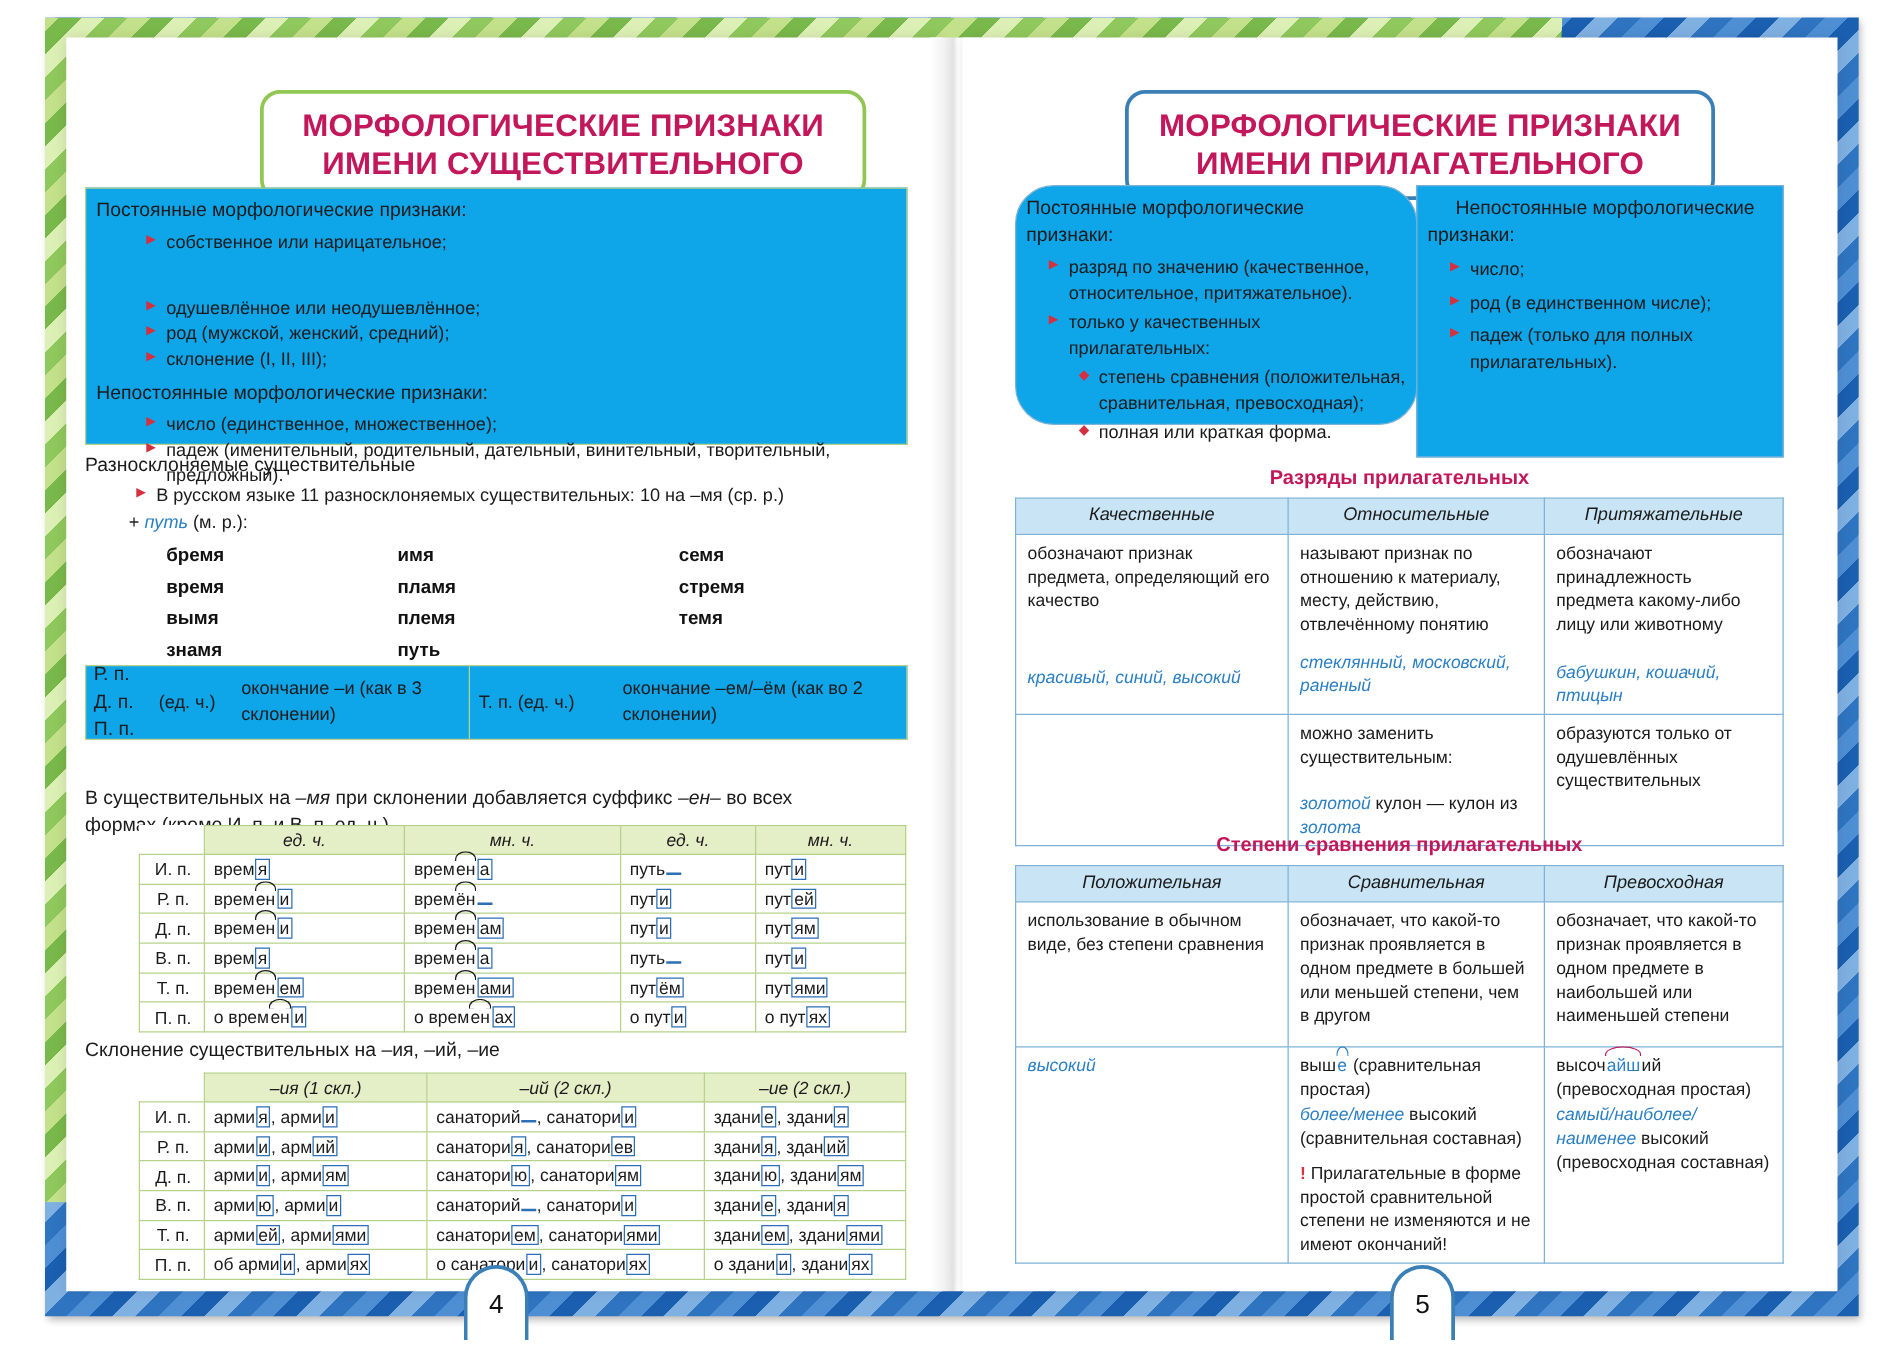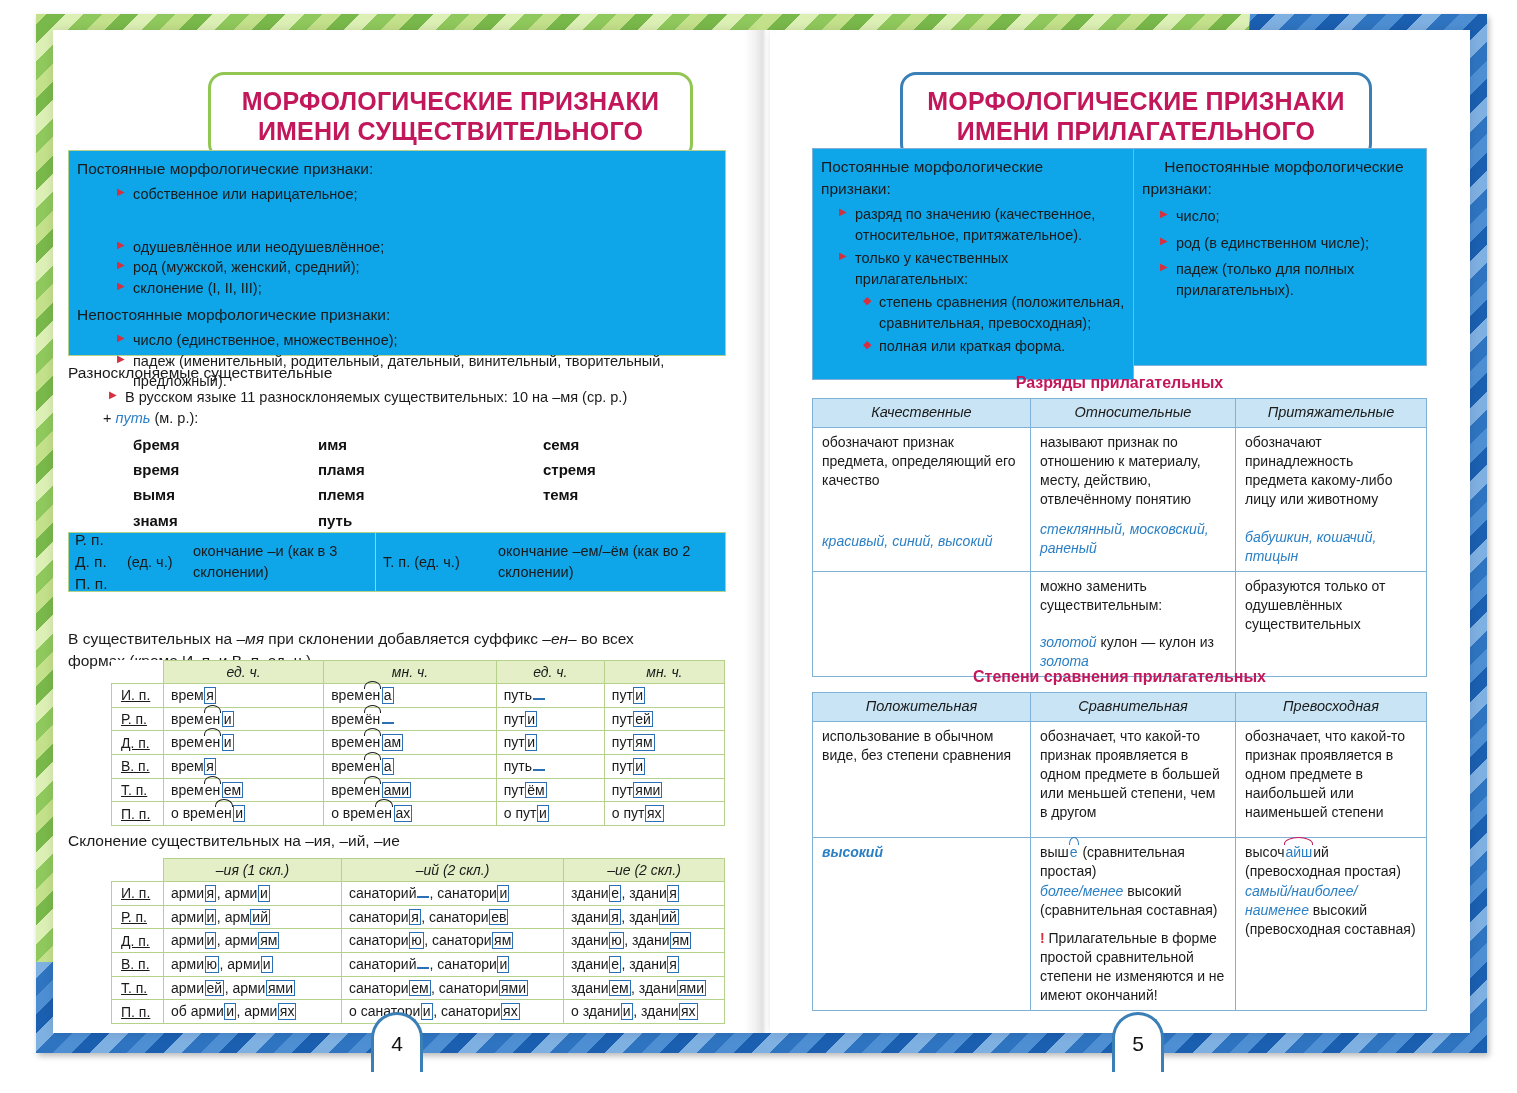--- a/index.html
+++ b/index.html
@@ -109,21 +109,21 @@
 
   
   table.t { position: absolute; border-collapse: collapse; background: #fff; }
   table.t td, table.t th {
     border: 1px solid #b6d28a;
     font-size: 14px; color: #1a1a1a;
     padding: 3px 7px; text-align: left; font-weight: normal;
     vertical-align: middle;
   }
   table.t thead td { background: #e4eec7; text-align: center; font-style: italic; }
-  table.t td.case { text-align: left; padding-left: 9px; white-space: nowrap; text-decoration: underline; }
+  table.t td.case { text-align: center; padding-left: 9px; white-space: nowrap; }
 
   table.tb { position: absolute; border-collapse: collapse; background: #fff; }
   table.tb td {
     border: 1px solid #7fb2d6;
     font-size: 14px; color: #1a1a1a;
     padding: 5px 9px; text-align: left;
     vertical-align: top; line-height: 1.36;
   }
   table.tb thead td {
     background: #c9e5f5; text-align: center; font-style: italic;
@@ -345,21 +345,21 @@
 
   <div class="gutter"></div>
 
   <div class="page page-right">
 
     <div class="title-plaque title-right" style="left:130px;">
       <span>МОРФОЛОГИЧЕСКИЕ ПРИЗНАКИ</span>
       <span>ИМЕНИ ПРИЛАГАТЕЛЬНОГО</span>
     </div>
 
-    <div class="box blue" style="left:42px; top:118px; width:322px; height:232px;">
+    <div class="box blue" style="left:42px; top:118px; width:322px; height:192px;border-radius:31px;">
       <div class="hd" style="padding:7px 0 0 8px;">Постоянные морфологические</div>
       <div class="hd" style="padding:0 0 4px 8px;">признаки:</div>
       <div class="ln bul" style="margin-left:20px; padding-right:8px;">разряд по значению (качественное, относительное, притяжательное).</div>
       <div class="ln bul" style="margin-left:20px; margin-top:3px; padding-right:8px;">только у качественных прилагательных:</div>
       <div class="ln dia" style="margin-left:44px; margin-top:3px; padding-right:8px;">степень сравнения (положительная, сравнительная, превосходная);</div>
       <div class="ln dia" style="margin-left:44px; margin-top:3px; padding-right:8px;">полная или краткая форма.</div>
     </div>
 
     <div class="box blue" style="left:363px; top:118px; width:294px; height:218px;">
       <div class="hd" style="padding:7px 0 0 8px;text-align:center;">Непостоянные морфологические</div>
@@ -417,21 +417,21 @@
           <td>Превосходная</td>
         </tr>
       </thead>
       <tbody>
         <tr>
           <td style="height:116px;">использование в обычном виде, без степени сравнения</td>
           <td>обозначает, что какой-то признак проявляется в одном предмете в большей или меньшей степени, чем в другом</td>
           <td>обозначает, что какой-то признак проявляется в одном предмете в наибольшей или наименьшей степени</td>
         </tr>
         <tr>
-          <td style="height:168px;font-weight:bold;">
+          <td style="height:168px;">
             <div class="blu">высокий</div>
           </td>
           <td>
             <div>выш<span class="sf blue bl">е</span><span> (сравнительная простая)</span></div>
             <div style="margin-top:1px;"><span class="blu">более/менее</span><span> высокий (сравнительная составная)</span></div>
             <div style="margin-top:9px;"><span class="bang">!</span><span> Прилагательные в форме простой сравнительной степени не изменяются и не имеют окончаний!</span></div>
           </td>
           <td>
             <div><span>высоч</span><span class="sf crim bl">айш</span><span>ий</span></div>
             <div>(превосходная простая)</div>

